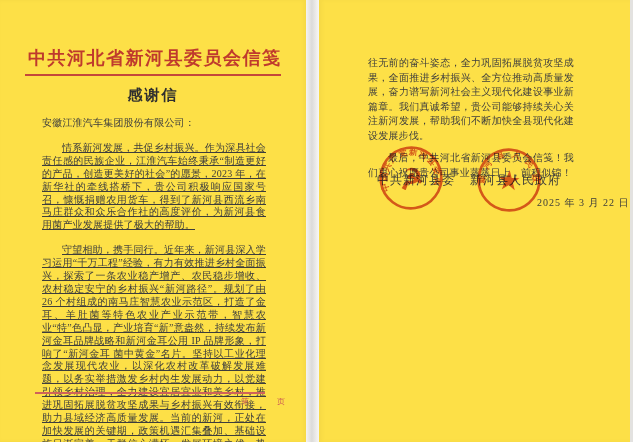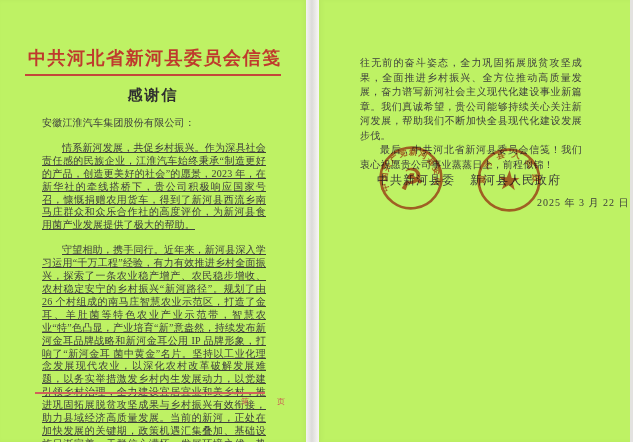--- a/index.html
+++ b/index.html
@@ -2,21 +2,21 @@
 <html><head>
 <meta charset="utf-8">
 <style>
   html,body{margin:0;padding:0;}
   body{
     width:633px;height:442px;overflow:hidden;
     background:#f4f3f1;
     font-family:"Liberation Serif","DejaVu Serif",serif;
   }
   .spread{display:flex;width:633px;height:442px;}
-  .page{background:#bef264;position:relative;}
+  .page{background:#fde047;position:relative;}
   .page.left{width:306px;height:442px;box-shadow:inset -2px 0 4px rgba(0,0,0,0.04);}
   .gutter{width:13px;height:442px;background:linear-gradient(to right,#f4f3f1 0%,#dcdbd9 45%,#e9e8e6 70%,#f8f7f5 100%);}
   .page.right{flex:1;height:442px;border-right:3px solid #e3e2e0;box-shadow:inset 3px 0 4px rgba(0,0,0,0.03);}
 
   
   .letterhead{
     margin:46px auto 0 auto;width:fit-content;max-width:250px;
     color:#bf3a2d;font-size:18px;font-weight:bold;letter-spacing:1.5px;
     padding:0 3px 4px 3px;border-bottom:2px solid #c4473a;
     text-align:center;white-space:nowrap;
@@ -40,21 +40,21 @@
     position:absolute;left:205px;top:396px;
     color:#cc5b52;font-size:8px;letter-spacing:10px;padding-left:36px;
   }
 
   
   .bodytext2{
     margin:56px 48px 0 41px;
     font-size:10px;line-height:14.5px;color:#3d3d3d;
     text-align:justify;letter-spacing:0.2px;
   }
-  .bodytext2 p{margin:0;font-family:Liberation Serif, serif;}
+  .bodytext2 p{margin:8px;font-family:Liberation Serif, serif;}
   .bodytext2 .para{text-indent:2em;}
 
   .sig-area{position:absolute;left:0;top:0;width:100%;height:100%;pointer-events:none;}
   .sig-name{
     position:absolute;font-size:12px;color:#3a3a3a;letter-spacing:1px;white-space:nowrap;
   }
   .sig1{left:58px;top:172px;}
   .sig2{left:151px;top:172px;}
   .date{
     position:absolute;left:170px;top:196px;

